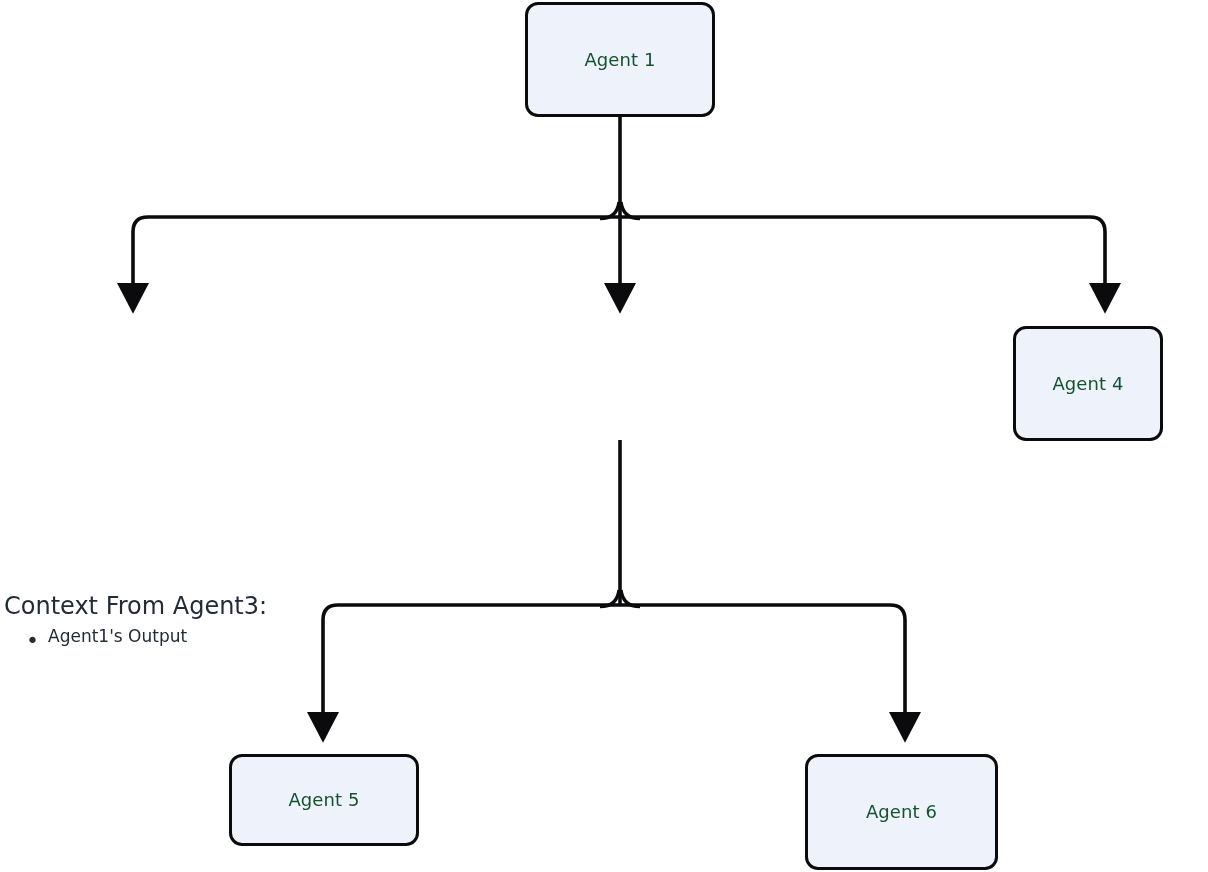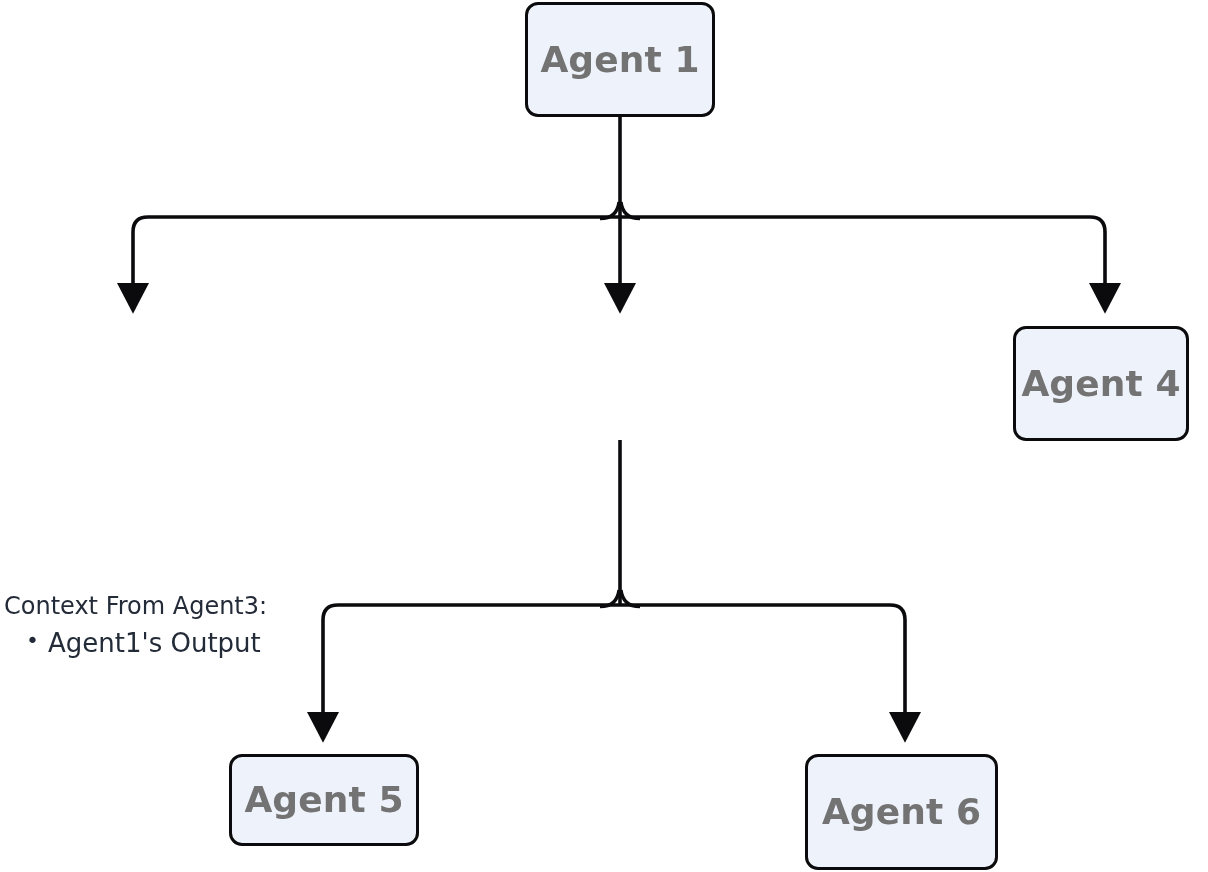--- a/index.html
+++ b/index.html
@@ -32,23 +32,23 @@
     position: absolute;
     box-sizing: border-box;
     background: #eef2fa;
     border: 3.5px solid #0b0b0d;
     border-radius: 13px;
     display: flex;
     align-items: center;
     justify-content: center;
   }
   .node-label {
-    font-size: 36px;
-    color: #737373;
-    font-weight: 700;
+    font-size: 18px;
+    color: #14532d;
+    font-weight: 400;
     letter-spacing: 0.1px;
     line-height: 1;
     white-space: nowrap;
   }
   .context-note {
     position: absolute;
     left: 4px;
     top: 592px;
     width: 420px;
     color: #242b38;
@@ -57,21 +57,21 @@
     font-size: 24px;
     line-height: 1.18;
     white-space: nowrap;
   }
   .context-list {
     margin: 4px 0 0 0;
     padding: 0;
     list-style: none;
   }
   .context-item {
-    font-size: 26px;
+    font-size: 17px;
     line-height: 1.52;
     padding-left: 44px;
     position: relative;
     white-space: nowrap;
   }
   .context-item::before {
     content: "\2022";
     position: absolute;
     left: 22px;
     top: 0;
@@ -110,21 +110,21 @@
     <path d="M600,606.6 Q617,606.6 619,590" stroke="#0b0b0d" stroke-width="3.4" fill="none"></path>
     <path d="M640,606.6 Q623,606.6 621,590" stroke="#0b0b0d" stroke-width="3.4" fill="none"></path>
   </svg>
 
   <div class="node-box" style="left:525px; top:2px; width:190px; height:115px;">
     <span class="node-label">Agent 1</span>
   </div>
 
 
 
-  <div class="node-box" style="left:1013px; top:326px; width:176px; height:115px;">
+  <div class="node-box" style="left:1013px; top:326px; width:150px; height:115px;">
     <span class="node-label">Agent 4</span>
   </div>
 
   <div class="node-box" style="left:229px; top:754px; width:190px; height:92px;">
     <span class="node-label">Agent 5</span>
   </div>
 
   <div class="node-box" style="left:805px; top:754px; width:193px; height:116px;">
     <span class="node-label">Agent 6</span>
   </div>

